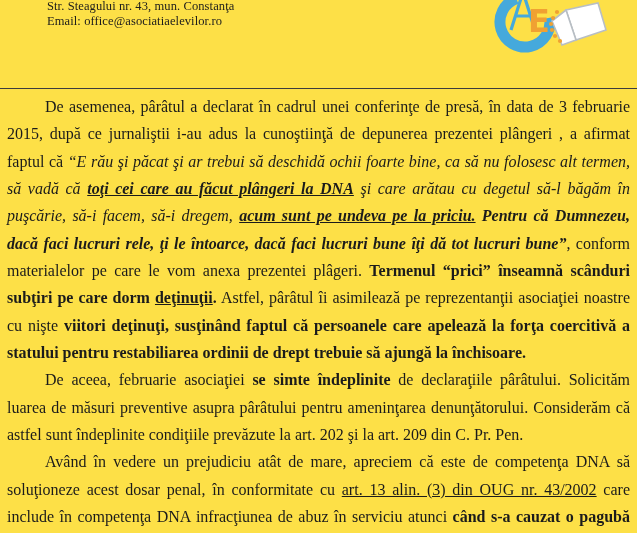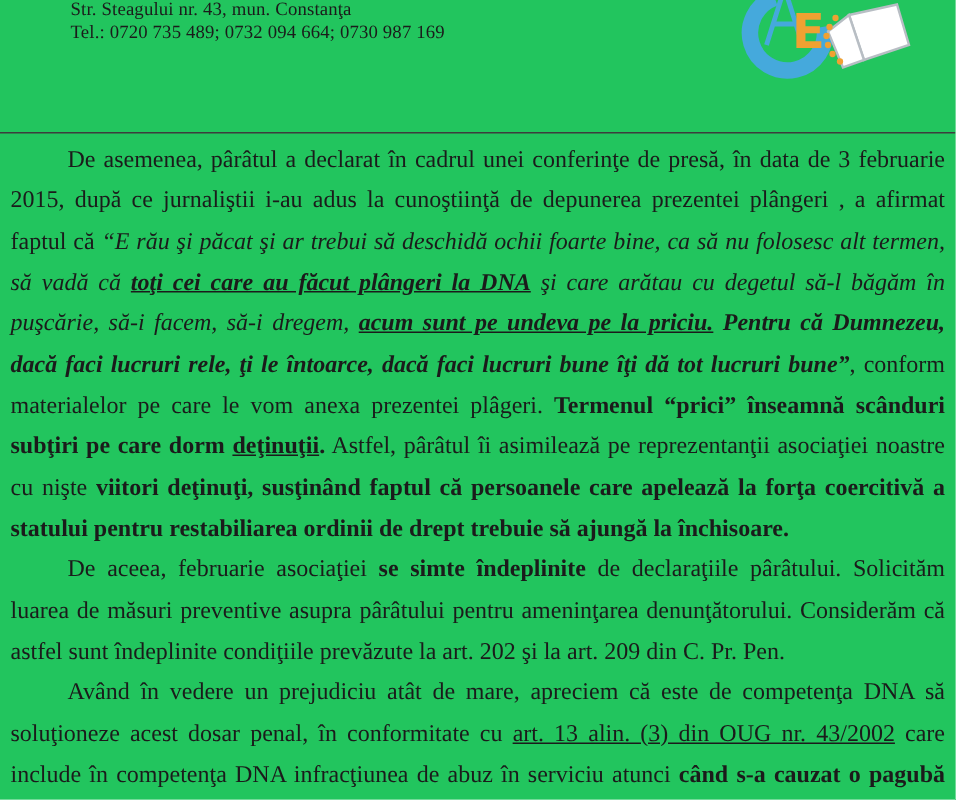--- a/index.html
+++ b/index.html
@@ -5,21 +5,21 @@
   html, body { margin: 0; padding: 0; }
   body {
     width: 637px; height: 533px;
     background: #ffffff;
     font-family: "Liberation Serif", serif;
   }
   #screen {
     position: relative;
     width: 637px; height: 533px;
     overflow: hidden;
-    background: #22c55e;
+    background: #fde047;
   }
   .letterhead {
     position: absolute;
     left: 47px; top: -1px;
     font-size: 12.5px;
     line-height: 15.4px;
     color: #1b1b1b;
     letter-spacing: 0.1px;
     white-space: nowrap;
   }
@@ -48,21 +48,21 @@
   .i { font-style: italic; }
   .u { text-decoration: underline; }
 </style>
 </head>
 <body>
 
 <div id="screen">
 
   <div class="letterhead">
     <div>Str. Steagului nr. 43, mun. Constanţa</div>
-    <div>Tel.: 0720 735 489; 0732 094 664; 0730 987 169</div>
+    <div>Email: office@asociatiaelevilor.ro</div>
   </div>
 
   <div class="logo-wrap">
     <svg width="125" height="80" viewBox="0 0 125 80">
 
       <path d="M 55.6 39.7 A 25 25 0 1 1 22.45 20.5" fill="none" stroke-width="11" stroke-linecap="butt" stroke="#45a9dc"></path>
 
       <path d="M 17 52 L 29 14 L 41 52 M 22 38 L 36 38" fill="none" stroke-width="3.2" stroke="#45a9dc"></path>
 
       <text x="34" y="54" font-family="DejaVu Sans, sans-serif" font-size="32" font-weight="bold" fill="#f0a132">E</text>

